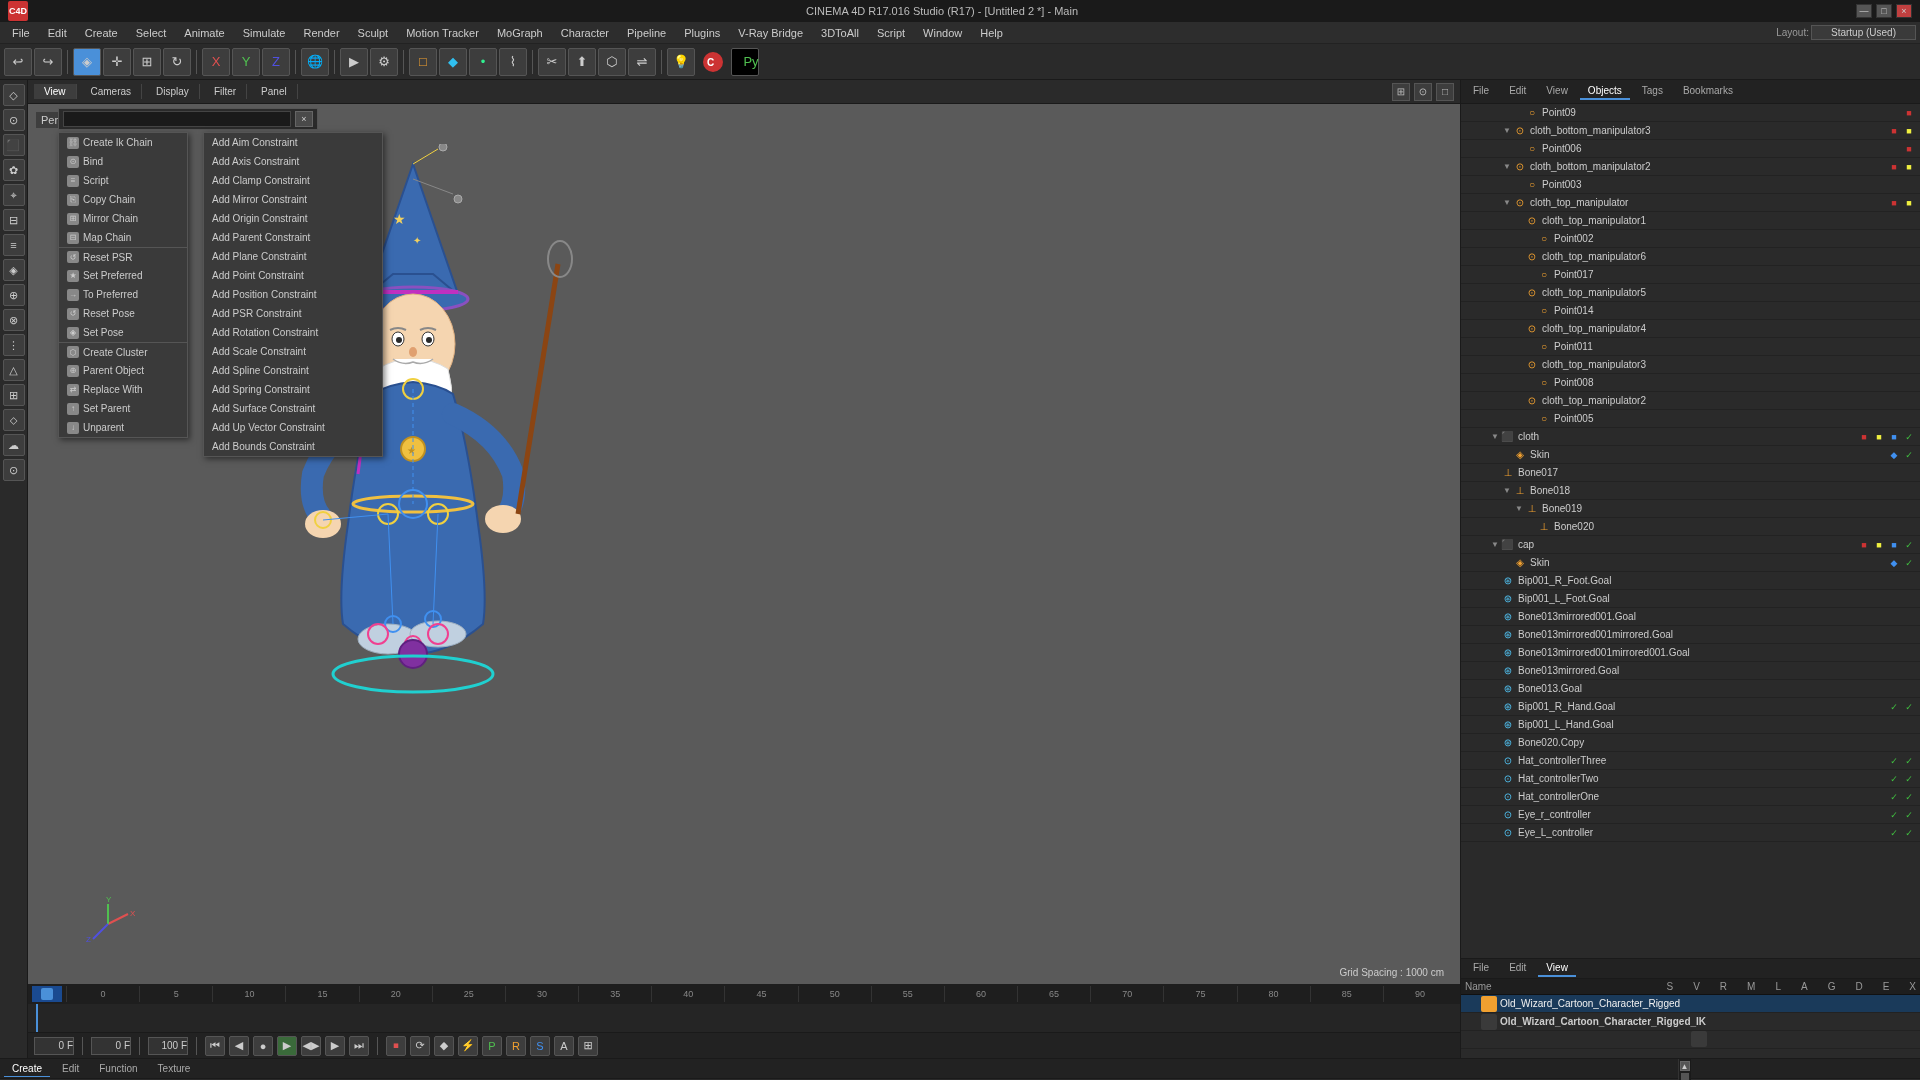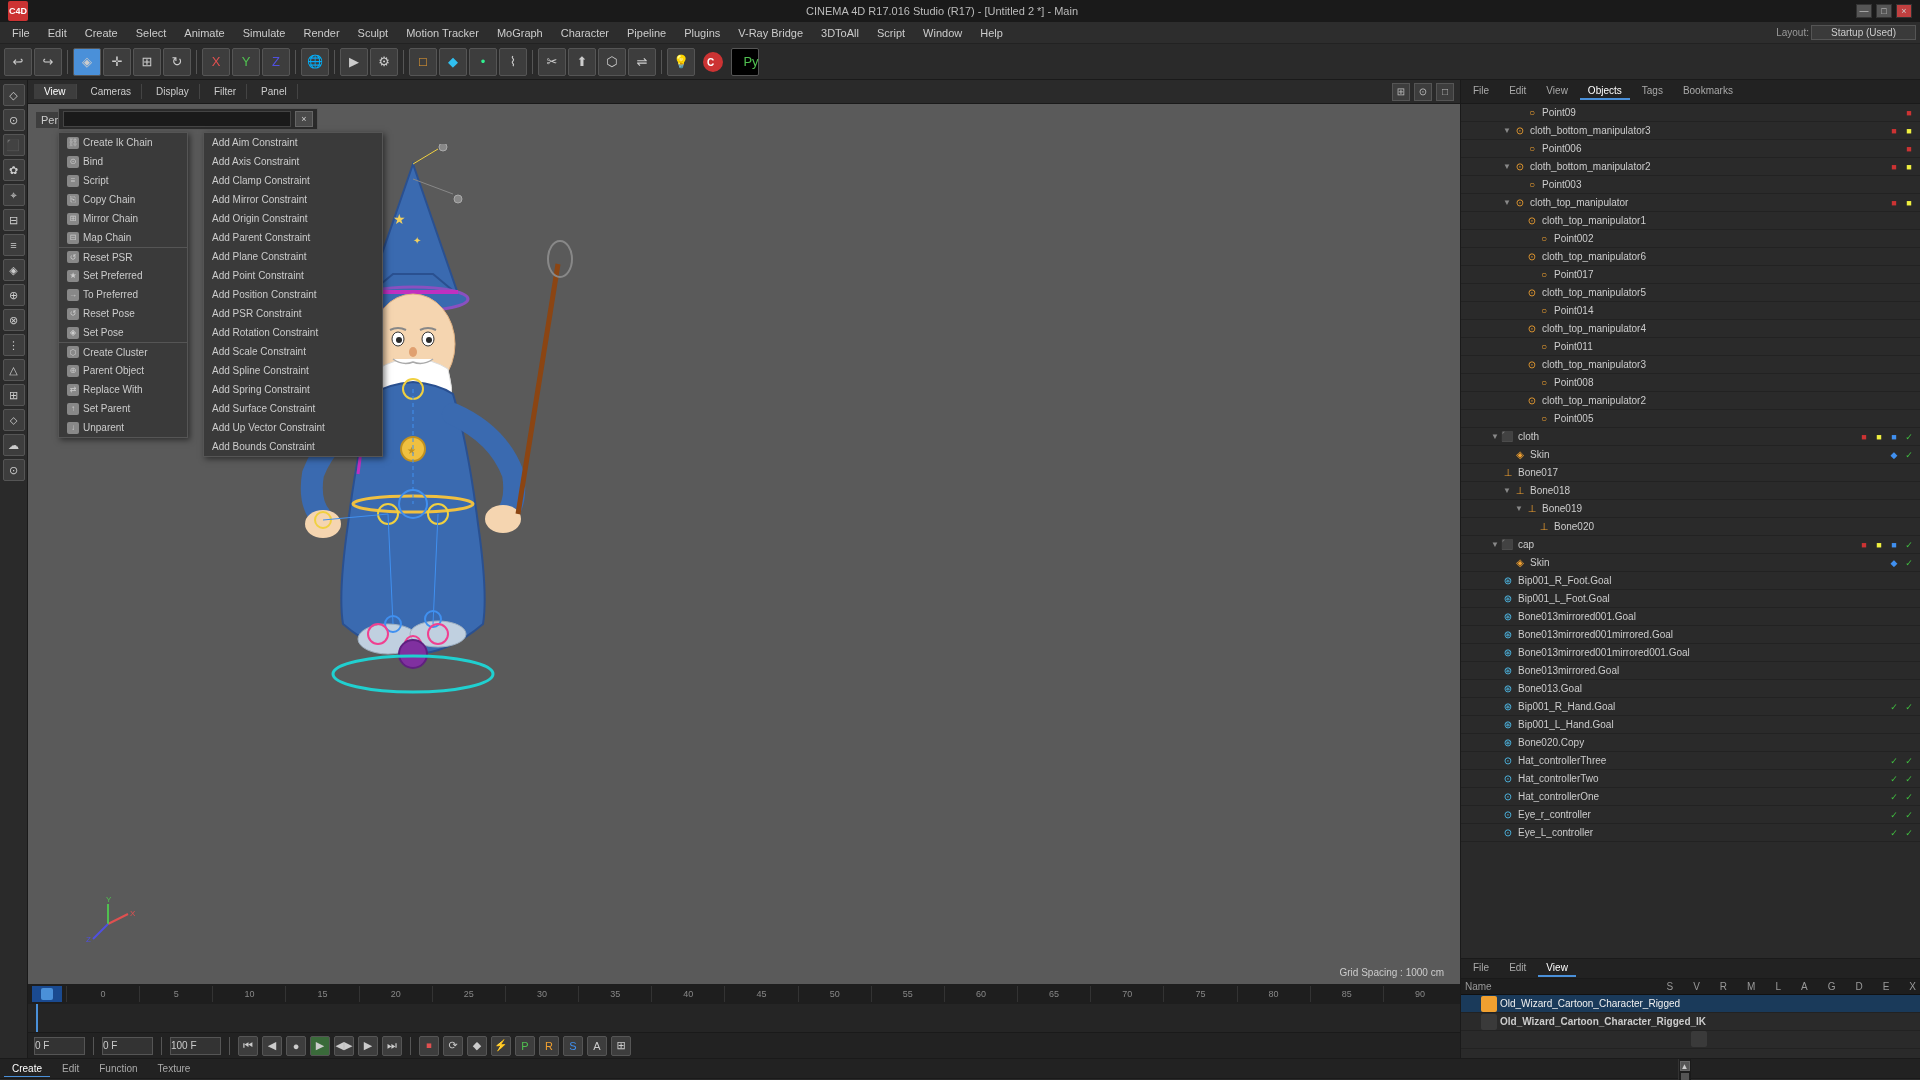--- a/index.html
+++ b/index.html
@@ -276,26 +276,26 @@
     .transport-btn {
       width: 20px; height: 20px;
       background: #3d3d3d;
       border: 1px solid #555;
       display: flex; align-items: center; justify-content: center;
       cursor: pointer; border-radius: 2px;
       color: #ccc; font-size: 11px;
     }
 
     .transport-input {
-      width: 51px; height: 18px;
+      width: 40px; height: 18px;
       background: #333;
       border: 1px solid #555;
       color: #ccc;
       font-size: 10px;
-      text-align: left;
+      text-align: right;
     }
 
     .transport-separator { width: 1px; height: 18px; background: #555; margin: 0 4px; }
 
     
     #right-panel {
       width: 460px;
       background: #2d2d2d;
       border-left: 1px solid #1a1a1a;
       display: flex;

